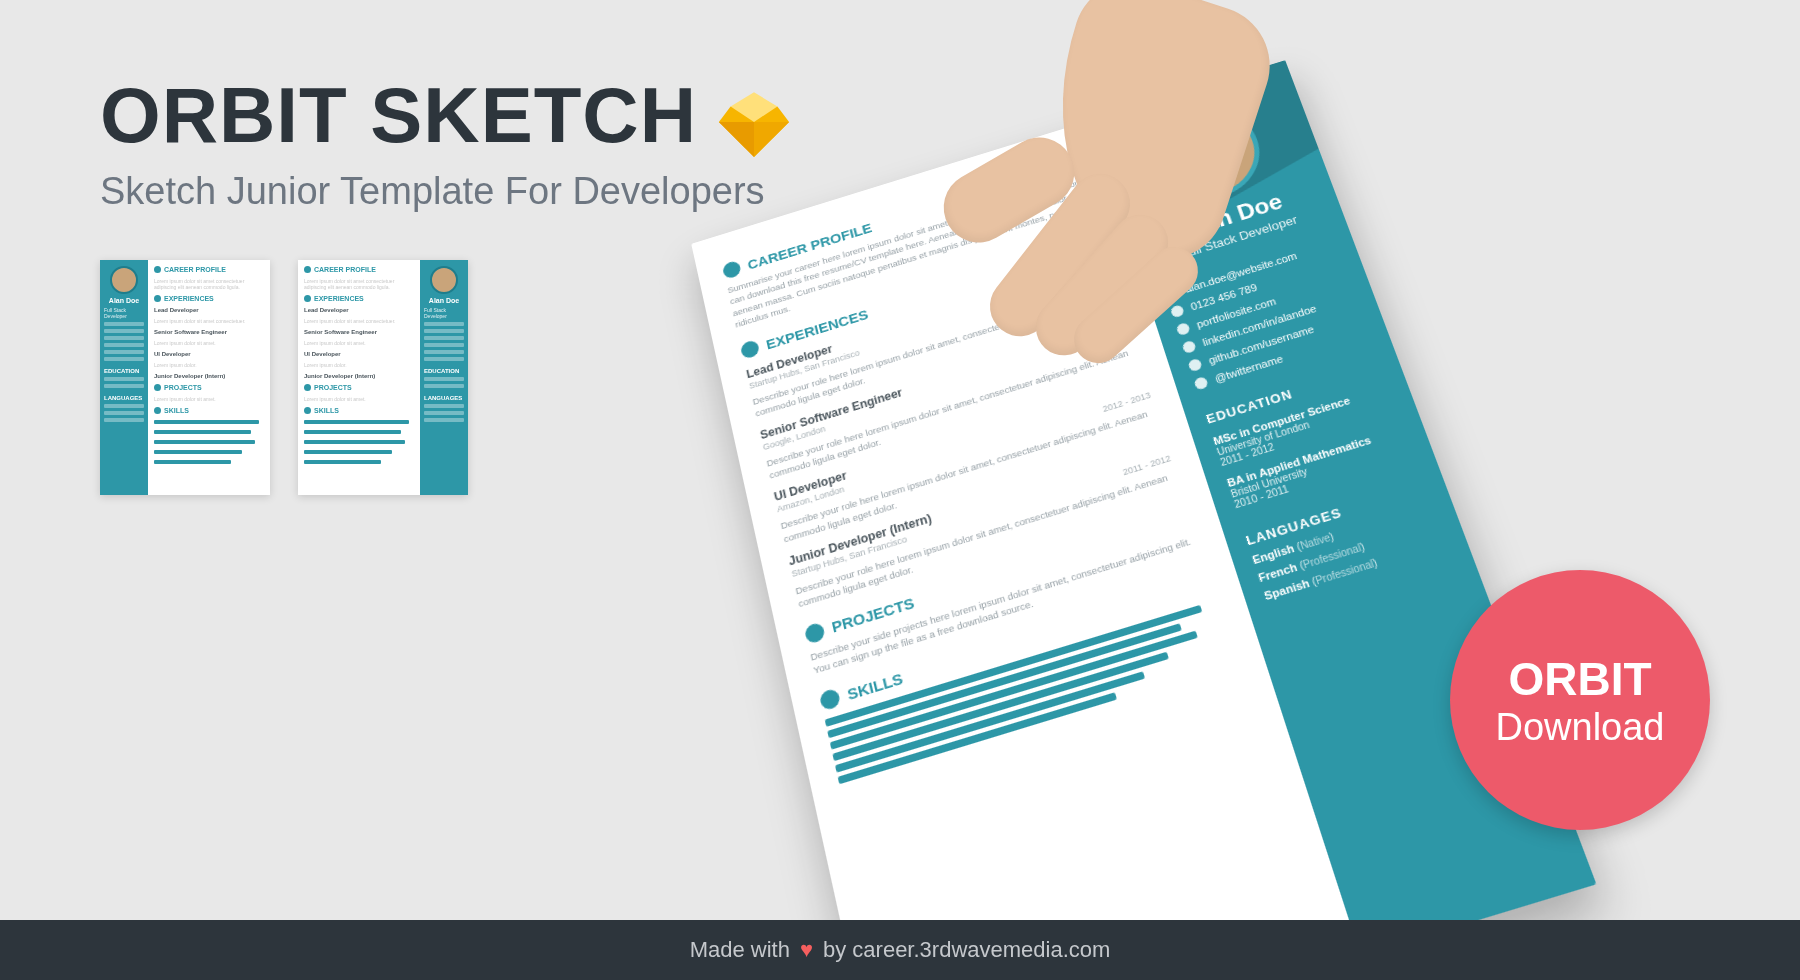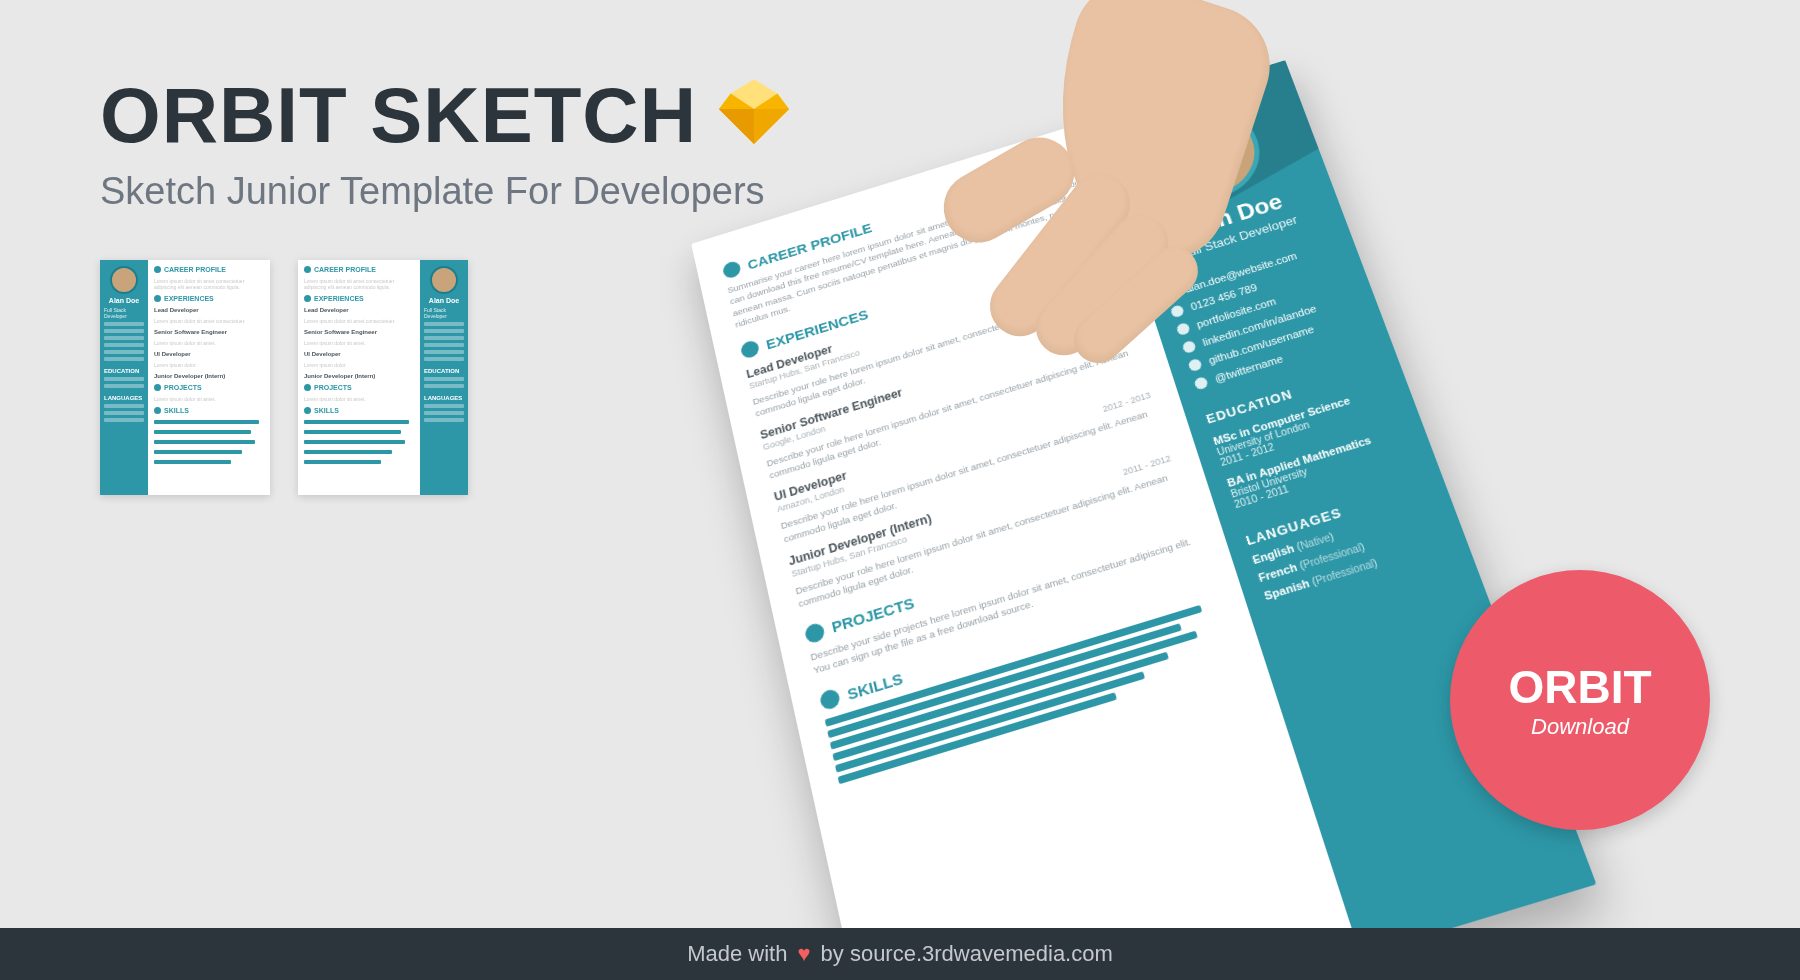--- a/index.html
+++ b/index.html
@@ -1,46 +1,46 @@
 <!DOCTYPE html>
 <html><head>
 <meta charset="utf-8">
 <style>
   * { margin:0; padding:0; box-sizing:border-box; }
   html,body { width:1800px; height:980px; overflow:hidden; font-family:Arial,Helvetica,sans-serif; }
   body { background:#e8e8e8; position:relative; }
 
   
-  .hero-title { position:absolute; left:100px; top:70px; font-size:78px; font-weight:800; color:#2d353c; letter-spacing:1px; display:flex; align-items:flex-start; gap:18px;}
+  .hero-title { position:absolute; left:100px; top:70px; font-size:78px; font-weight:800; color:#2d353c; letter-spacing:1px; display:flex; align-items:flex-end; gap:18px;}
   .hero-sub   { position:absolute; left:100px; top:170px; font-size:38px; color:#6d7681; font-weight:400; }
 
   .sketch-icon svg { width:78px; height:78px; display:block; }
 
   
   .thumbs { position:absolute; left:100px; top:260px; display:flex; gap:28px; }
   .thumb  { width:170px; height:235px; background:#fff; box-shadow:0 2px 8px rgba(0,0,0,.15); display:flex; }
   .thumb .side { width:48px; background:#2d97a7; color:#fff; font-size:6px; padding:6px 4px; display:flex; flex-direction:column; align-items:center; gap:3px;}
   .thumb .side .av { width:28px; height:28px; border-radius:50%; background:#c9a47a; border:2px solid #1e7d8c;}
   .thumb .side .nm { font-weight:bold; font-size:7px;}
   .thumb .side .ln { width:100%; height:4px; background:rgba(255,255,255,.35); border-radius:1px;}
   .thumb .main { flex:1; padding:6px; font-size:6px; color:#2d97a7; display:flex; flex-direction:column; gap:5px;}
   .thumb .main .sec { color:#2d97a7; font-weight:bold; font-size:7px; display:flex; align-items:center; gap:3px;}
   .thumb .main .sec::before{content:"";width:7px;height:7px;border-radius:50%;background:#2d97a7;display:inline-block;}
   .thumb .main .txt { color:#c9c9c9; font-size:5px; line-height:1.2;}
   .thumb .main .bar { height:4px; background:#2d97a7; border-radius:1px; margin-top:1px;}
   .thumb.right { flex-direction:row-reverse; }
 
   
-  .footer { position:absolute; left:0; right:0; bottom:0; height:52px; background:#2d353c; color:#c5c8cc; font-size:22px; display:flex; align-items:center; justify-content:center; gap:10px;}
+  .footer { position:absolute; left:0; right:0; bottom:0; height:60px; background:#2d353c; color:#c5c8cc; font-size:22px; display:flex; align-items:center; justify-content:center; gap:10px;}
   .footer .heart { color:#f55f5f; font-size:22px; }
 
   
   .badge { position:absolute; right:90px; bottom:150px; width:260px; height:260px; border-radius:50%; background:#ed5a6a; color:#fff; display:flex; flex-direction:column; justify-content:center; align-items:center; box-shadow:0 6px 18px rgba(0,0,0,.18); }
   .badge .b1 { font-size:46px; font-weight:700; }
-  .badge .b2 { font-size:22px;font-style:italic; }
+  .badge .b2 { font-size:38px; }
 
   
   .held-wrap { position:absolute; left:700px; top:80px; width:830px; height:830px; perspective:1600px; }
   .held { width:640px; height:860px; background:#fff; box-shadow:0 22px 40px rgba(0,0,0,.25); display:flex;
           transform:rotateX(18deg) rotateY(-6deg) rotateZ(-16deg) translateY(30px); transform-origin:60% 20%;
           border-radius:2px; overflow:hidden; }
   .held .left { flex:1; padding:34px 26px; color:#6c7a82; font-size:11px; }
   .held .right{ width:210px; background:#2d97a7; color:#fff; padding:22px 18px; position:relative; }
   .held .right::before{ content:""; position:absolute; top:0; left:0; right:0; height:160px; background:#277f8d; clip-path:polygon(0 0,100% 0,100% 68%,0 100%); }
   .held .right .av { position:relative; width:100px; height:100px; border-radius:50%; background:#c9a47a; border:5px solid #3aa7b7; margin:6px auto 10px; }
@@ -294,14 +294,14 @@
 </div>
 
 <div class="badge">
   <div class="b1">ORBIT</div>
   <div class="b2">Download</div>
 </div>
 
 <div class="footer">
   <span>Made with</span>
   <span class="heart">♥</span>
-  <span>by source.3rdwavemedia.com</span>
+  <span>by career.3rdwavemedia.com</span>
 </div>
 
 </body></html>

